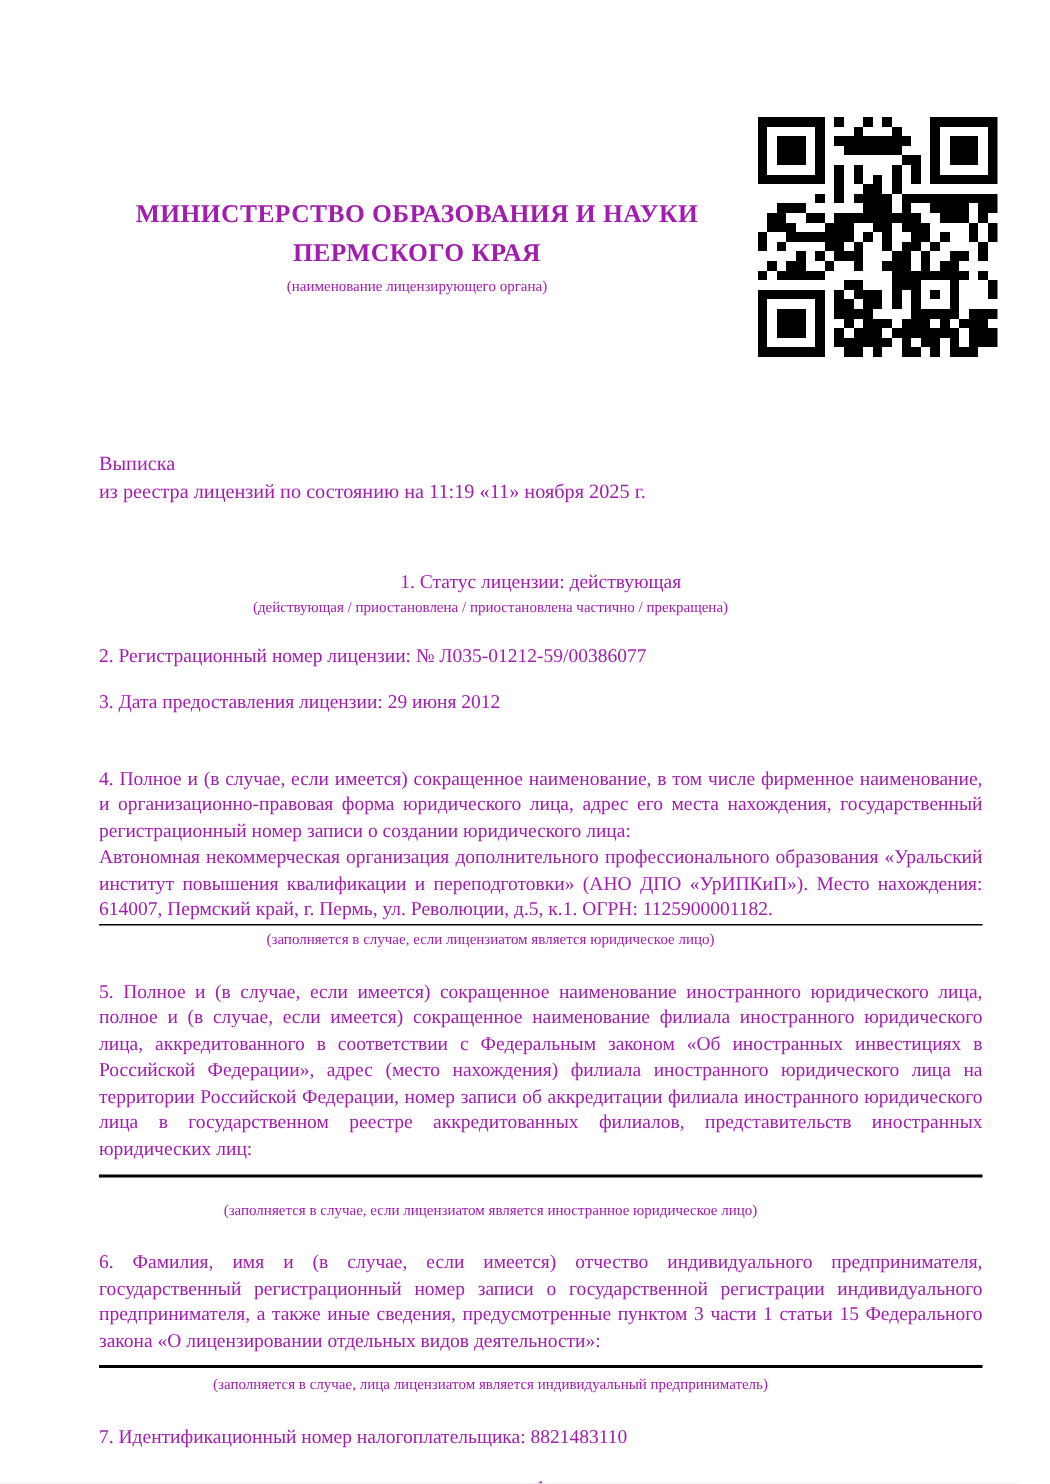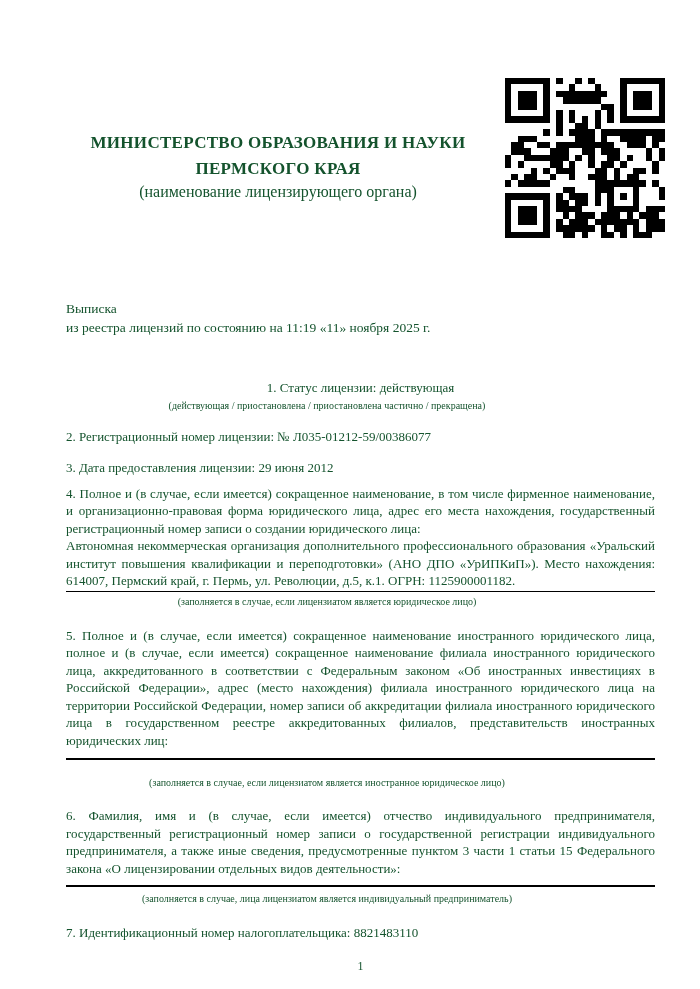--- a/index.html
+++ b/index.html
@@ -1,43 +1,43 @@
 <!DOCTYPE html>
 <html><head>
 <meta charset="utf-8">
 <style>
   html,body{margin:0;padding:0;background:#e8e8e8;}
   .page{
     position:relative;
     width:700px;height:989px;
     margin:0 auto;
     background:#ffffff;
-    color:#14532d;
+    color:#a21caf;
     font-family:"Liberation Serif","DejaVu Serif",serif;
     box-sizing:border-box;
     padding:130px 45px 0 66px;
     overflow:hidden;
   }
   
   .header-text{width:424px;text-align:center;}
   .org-line{font-weight:bold;font-size:17px;line-height:26px;letter-spacing:.3px;}
-  .header-caption{font-size:16px;line-height:13px;margin-top:3px;}
+  .header-caption{font-size:10px;line-height:13px;margin-top:3px;}
   .qr{position:absolute;left:505px;top:78px;width:160px;height:160px;}
   .qr svg{display:block;width:100%;height:100%;}
   
   .doc-title{text-align:left;margin-top:102px;font-size:13.5px;line-height:18.5px;}
   
   .item{font-size:13px;line-height:17.5px;}
   .just{text-align:justify;}
   .small-caption{font-size:10px;line-height:14px;text-align:center;padding-right:67px;}
   .m-item1{margin-top:42px;text-align:center;}
   .m-cap1{margin-top:2px;}
   .m-item2{margin-top:15px;}
   .m-item3{margin-top:14px;}
-  .m-item4{margin-top:8px;}
+  .m-item4{margin-top:33px;}
   .rule{border-top:1.5px solid #000;height:0;}
   .rule-bold{border-top:2px solid #000;height:0;}
   .m-rule4{margin-top:1px;}
   .m-cap4{margin-top:3px;}
   .m-item5{margin-top:18px;}
   .m-rule5{margin-top:9px;}
   .m-cap5{margin-top:16px;}
   .m-item6{margin-top:17px;}
   .m-rule6{margin-top:8px;}
   .m-cap6{margin-top:5px;}

